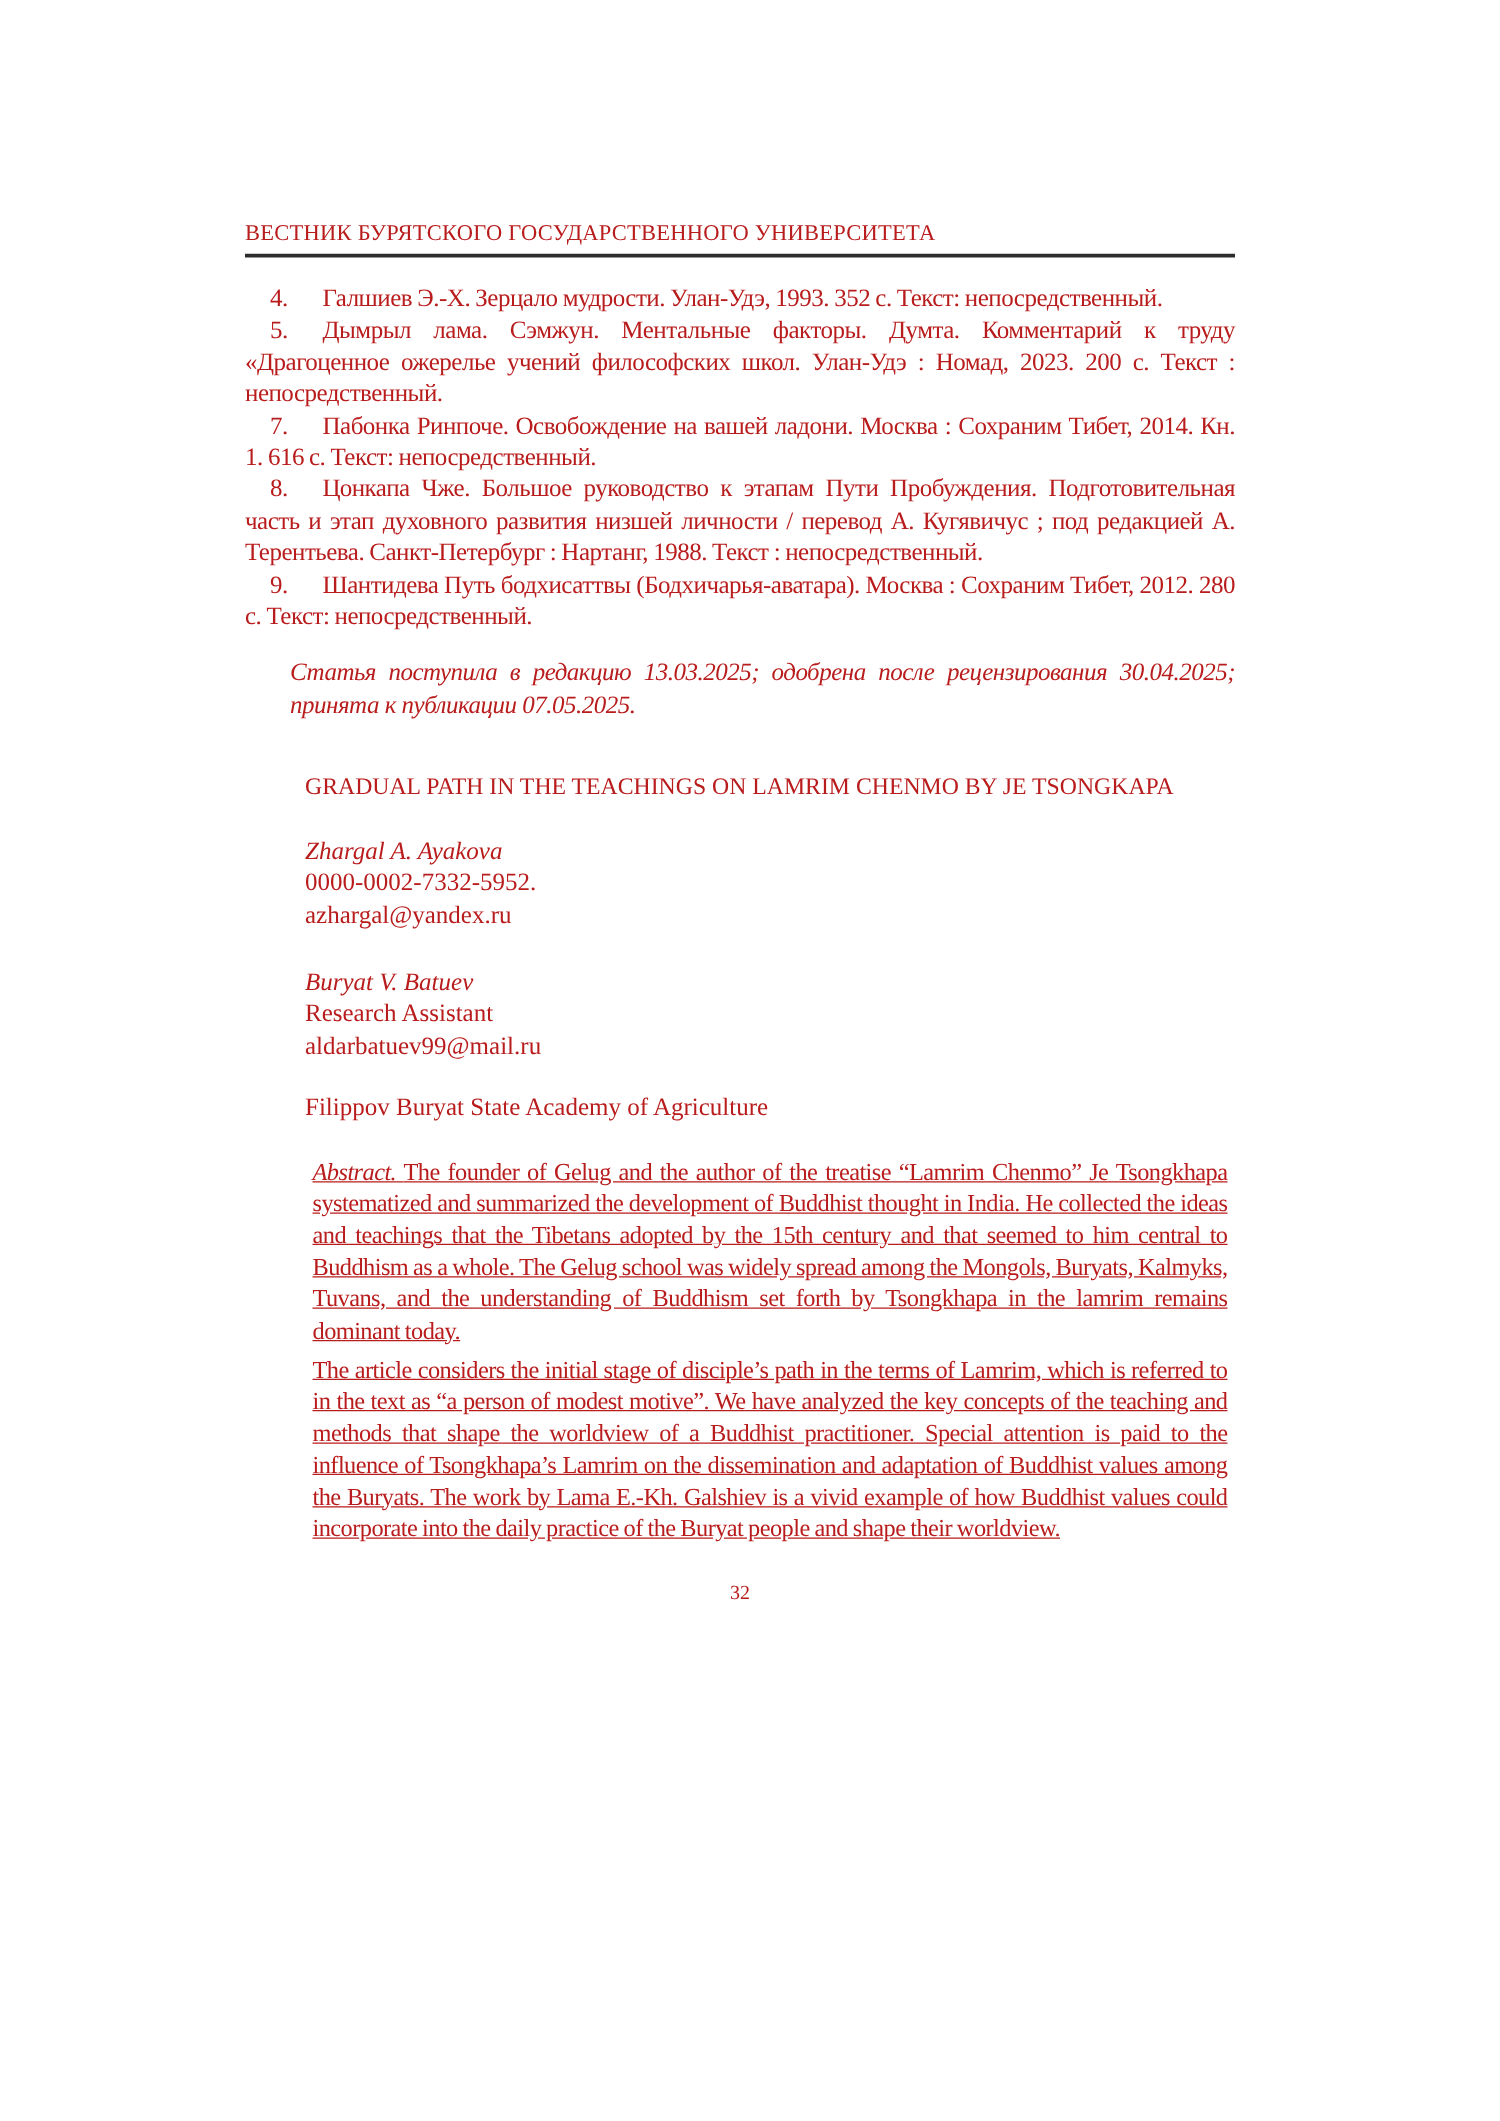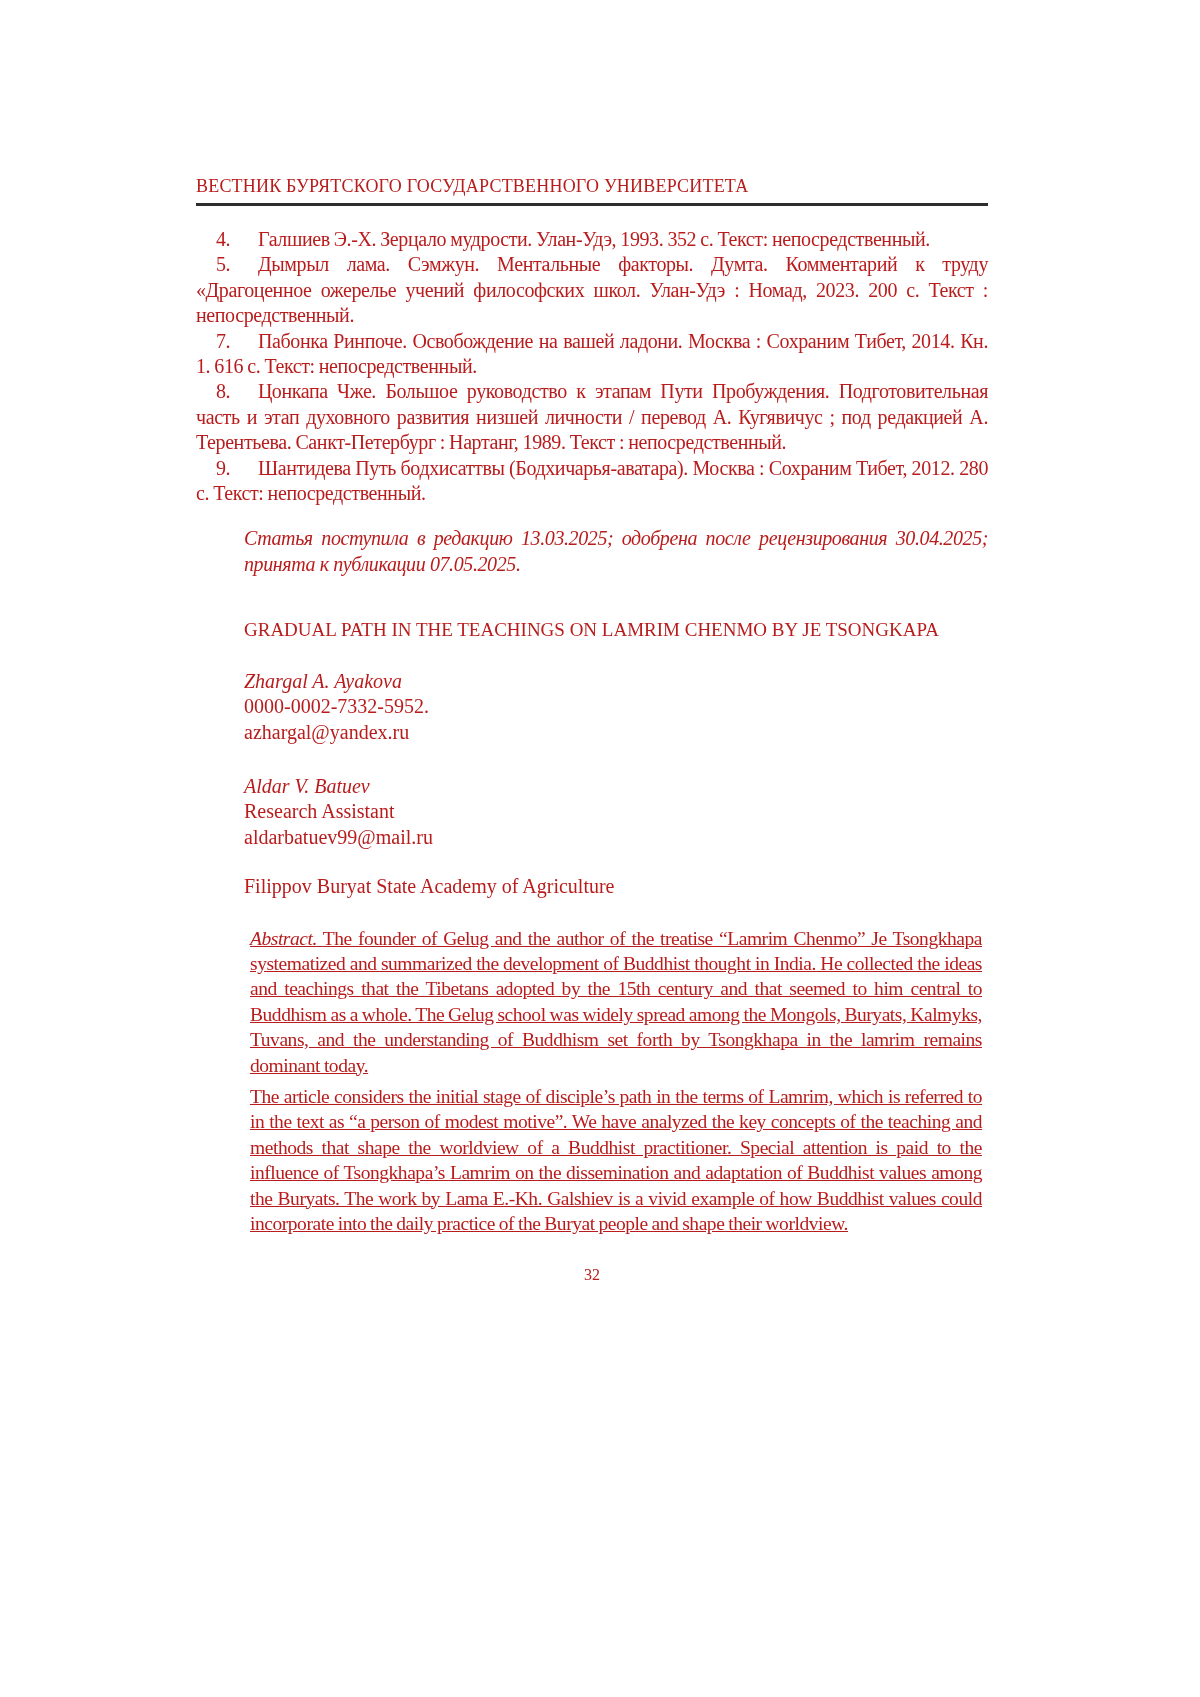--- a/index.html
+++ b/index.html
@@ -12,21 +12,21 @@
   .jheader{font-size:18px;line-height:24px;letter-spacing:.2px;}
   .jrow{display:flex;justify-content:space-between;align-items:baseline;}
   .rule{border-top:3px solid #2d2d2d;margin-top:5px;height:0;}
   .refs{margin-top:21px;}
   p.ref{
     margin:0;text-align:justify;font-size:20px;line-height:25.4px;
     text-indent:20px;letter-spacing:-0.4px;word-spacing:-0.5px;
   }
   .refnum{display:inline-block;min-width:42px;text-indent:0;}
   .note{
-    margin:20px 0 0 48px;font-style:italic;text-align:justify;
+    margin:20px 0 0 36px;font-style:italic;text-align:justify;
     font-size:20px;line-height:25.4px;letter-spacing:-0.4px;
   }
   .etitle{
     margin:40px 0 0 48px;font-size:19px;font-weight:normal;
     line-height:25.4px;letter-spacing:0;
   }
   .author{margin:26px 0 0 48px;font-size:20px;line-height:25.4px;}
   .author2{margin-top:29px;}
   .aname{font-style:italic;}
   .affil{margin:24px 0 0 48px;font-size:20px;line-height:25.4px;}
@@ -46,36 +46,36 @@
 
     <header class="jheader">
       <div>ВЕСТНИК БУРЯТСКОГО ГОСУДАРСТВЕННОГО УНИВЕРСИТЕТА</div>
       <div class="rule"></div>
     </header>
 
     <section class="refs">
       <p class="ref"><span class="refnum">4.</span><span>Галшиев Э.-Х. Зерцало мудрости. Улан-Удэ, 1993. 352 с. Текст: непосредственный.</span></p>
       <p class="ref"><span class="refnum">5.</span><span>Дымрыл лама. Сэмжун. Ментальные факторы. Думта. Комментарий к труду «Драгоценное ожерелье учений философских школ. Улан-Удэ : Номад, 2023. 200 с. Текст : непосредственный.</span></p>
       <p class="ref"><span class="refnum">7.</span><span>Пабонка Ринпоче. Освобождение на вашей ладони. Москва : Сохраним Тибет, 2014. Кн. 1. 616 с. Текст: непосредственный.</span></p>
-      <p class="ref"><span class="refnum">8.</span><span>Цонкапа Чже. Большое руководство к этапам Пути Пробуждения. Подготовительная часть и этап духовного развития низшей личности / перевод А. Кугявичус ; под редакцией А. Терентьева. Санкт-Петербург : Нартанг, 1989. Текст : непосредственный.</span></p>
+      <p class="ref"><span class="refnum">8.</span><span>Цонкапа Чже. Большое руководство к этапам Пути Пробуждения. Подготовительная часть и этап духовного развития низшей личности / перевод А. Кугявичус ; под редакцией А. Терентьева. Санкт-Петербург : Нартанг, 1988. Текст : непосредственный.</span></p>
       <p class="ref"><span class="refnum">9.</span><span>Шантидева Путь бодхисаттвы (Бодхичарья-аватара). Москва : Сохраним Тибет, 2012. 280 с. Текст: непосредственный.</span></p>
     </section>
 
     <p class="note">Статья поступила в редакцию 13.03.2025; одобрена после рецензирования 30.04.2025; принята к публикации 07.05.2025.</p>
 
     <h1 class="etitle">GRADUAL PATH IN THE TEACHINGS ON LAMRIM CHENMO BY JE TSONGKAPA</h1>
 
     <section class="author">
       <div class="aname">Zhargal A. Ayakova</div>
       <div>0000-0002-7332-5952.</div>
       <div>azhargal@yandex.ru</div>
     </section>
 
     <section class="author author2">
-      <div class="aname">Aldar V. Batuev</div>
+      <div class="aname">Buryat V. Batuev</div>
       <div>Research Assistant</div>
       <div>aldarbatuev99@mail.ru</div>
     </section>
 
     <section class="affil">
       <div>Filippov Buryat State Academy of Agriculture</div>
     </section>
 
     <section class="abstract">
       <p><span class="abslabel">Abstract.</span> <span>The founder of Gelug and the author of the treatise “Lamrim Chenmo” Je Tsongkhapa systematized and summarized the development of Buddhist thought in India. He collected the ideas and teachings that the Tibetans adopted by the 15th century and that seemed to him central to Buddhism as a whole. The Gelug school was widely spread among the Mongols, Buryats, Kalmyks, Tuvans, and the understanding of Buddhism set forth by Tsongkhapa in the lamrim remains dominant today.</span></p>

